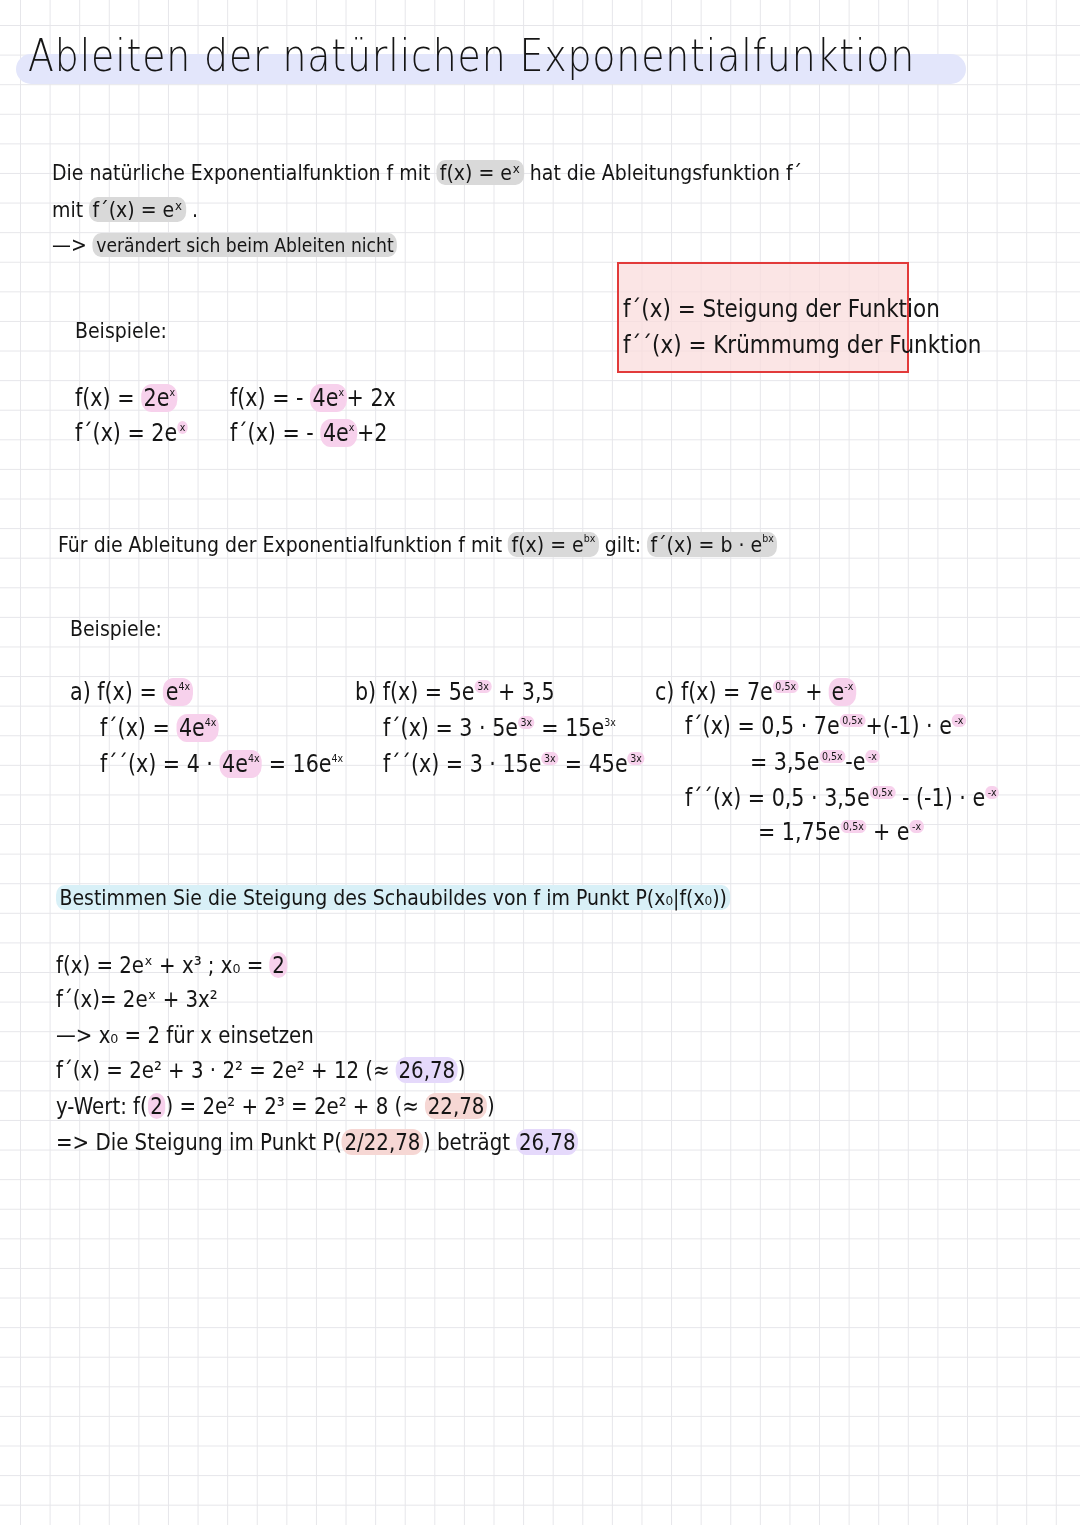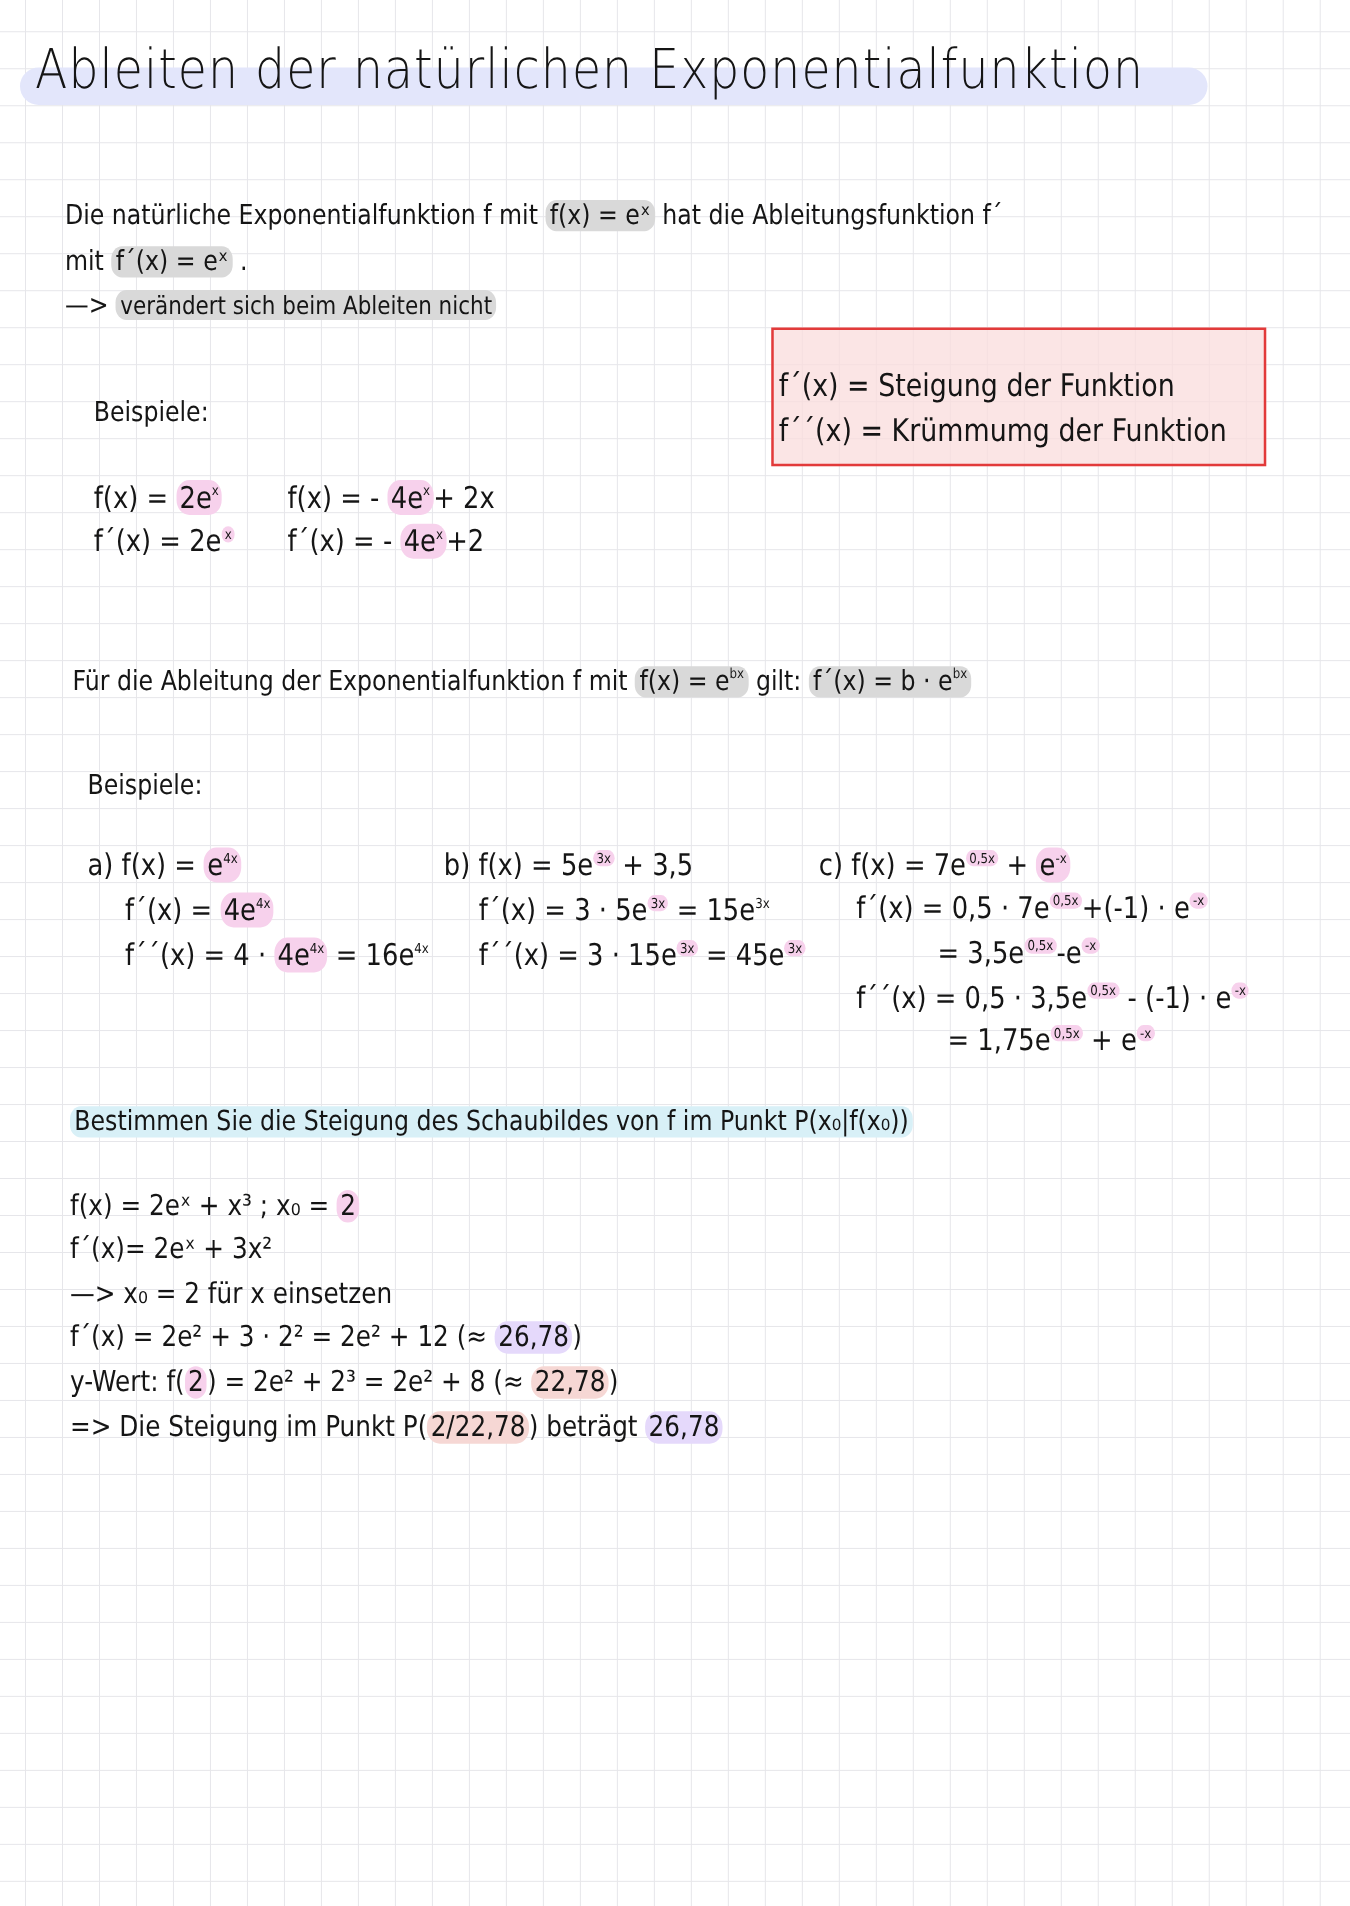--- a/index.html
+++ b/index.html
@@ -28,21 +28,21 @@
     font-size: 22px; transform: scaleX(0.86); transform-origin: left top;
   }
   .small { font-size: 20px; }
   .hl-grey { background: #d9d9d9; border-radius: 10px; padding: 0 4px; }
   .hl-blue { background: #d8f0f7; border-radius: 10px; padding: 0 4px; }
   .hl-pink { background: #f7d1ec; border-radius: 12px; padding: 0 3px; }
   .hl-purple { background: #e5d9fb; border-radius: 12px; padding: 0 3px; }
   .hl-peach { background: #f6d7d4; border-radius: 12px; padding: 0 3px; }
   sup { font-size: 11px; vertical-align: 10px; }
   .info-box {
-    left: 617px; top: 262px; width: 396px; height: 111px;
+    left: 617px; top: 262px; width: 292px; height: 111px;
     border: 2px solid #e23a3a; background: rgba(249, 220, 220, 0.75);
     box-sizing: border-box;
   }
   .info-box .row {
     position: absolute; left: 4px; font-size: 25px;
     transform: scaleX(0.86); transform-origin: left top;
   }
 </style>
 </head>
 <body>

